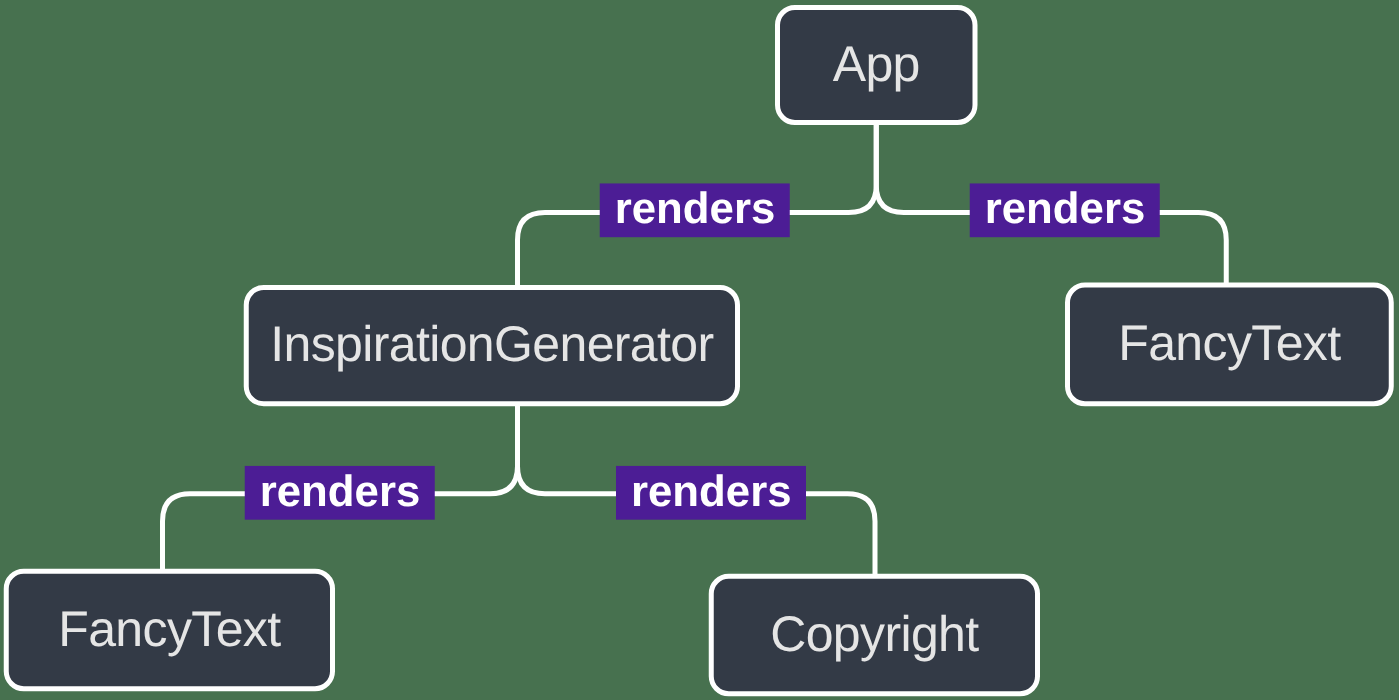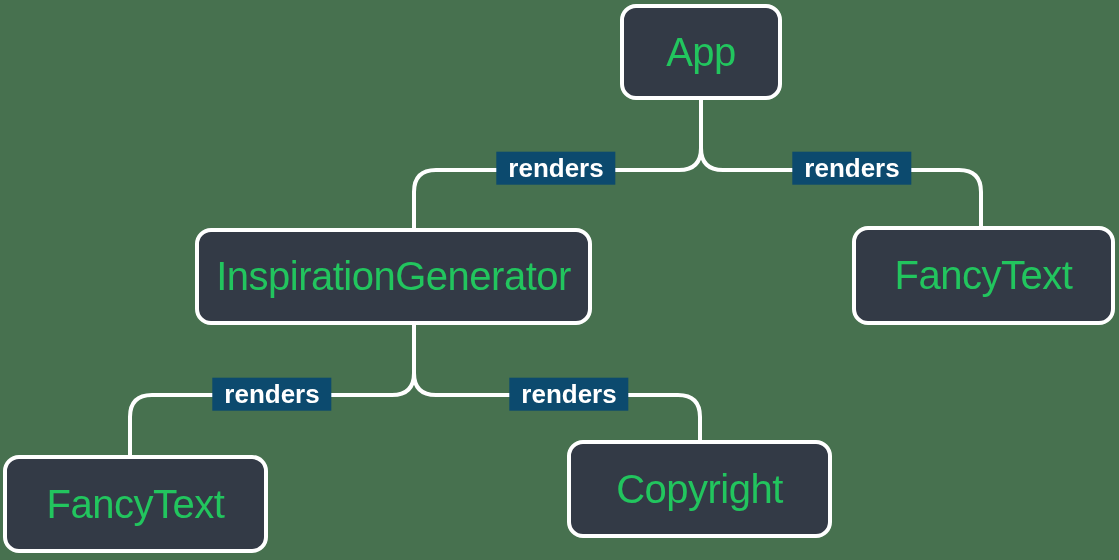--- a/index.html
+++ b/index.html
@@ -28,39 +28,39 @@
     stroke: #ffffff;
     stroke-width: 4;
     stroke-linecap: round;
   }
   .node {
     position: absolute;
     box-sizing: border-box;
     background: #333a46;
     border: 4px solid #ffffff;
     border-radius: 16px;
-    color: #22c55e;
+    color: #e5e5e5;
     font-size: 40px;
     letter-spacing: -0.5px;
     display: flex;
     align-items: center;
     justify-content: center;
     white-space: nowrap;
   }
   .node-app                { left: 620px; top: 4px;   width: 162px; height: 96px; }
   .node-inspiration        { left: 195px; top: 228px; width: 397px; height: 97px; }
   .node-fancytext-right    { left: 852px; top: 226px; width: 263px; height: 99px; }
   .node-fancytext-left     { left: 3px;   top: 455px; width: 265px; height: 98px; }
-  .node-copyright          { left: 567px; top: 440px; width: 265px; height: 98px; }
+  .node-copyright          { left: 567px; top: 459px; width: 265px; height: 98px; }
   .edge-label {
     position: absolute;
     transform: translate(-50%, -50%);
-    background: #0c4a6e;
+    background: #4c1d95;
     color: #ffffff;
-    font-size: 26px;
+    font-size: 35px;
     font-weight: 700;
     padding: 2px 12px;
     white-space: nowrap;
     line-height: 1.1;
   }
   .edge-label-0 { left: 556px; top: 168px; }
   .edge-label-1 { left: 852px; top: 168px; }
   .edge-label-2 { left: 272px; top: 394px; }
   .edge-label-3 { left: 569px; top: 394px; }
 </style>

